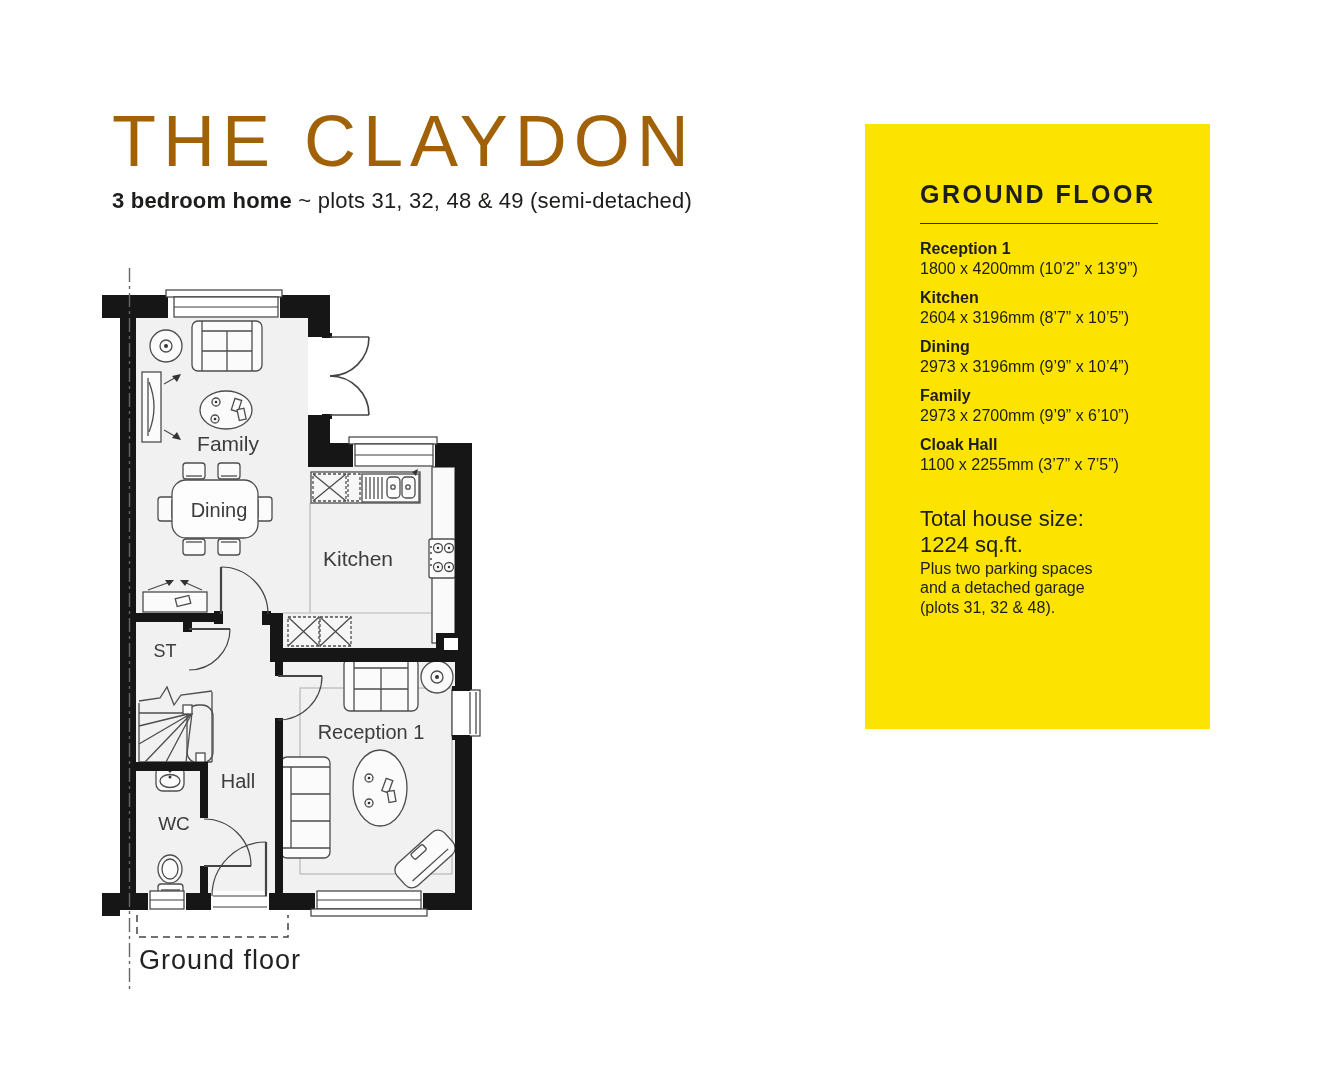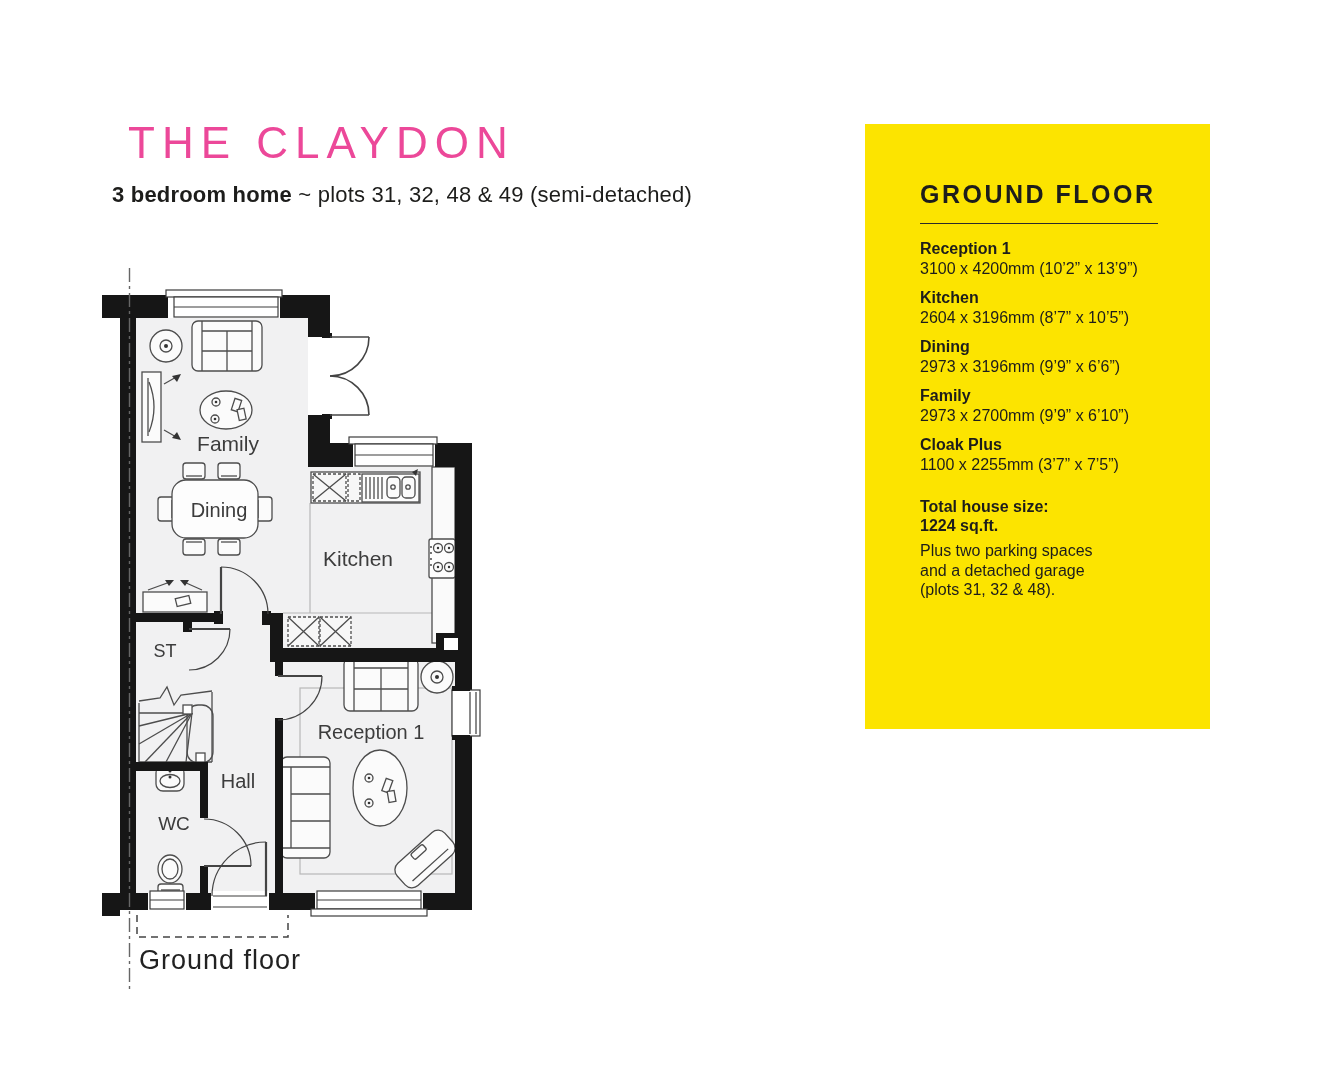--- a/index.html
+++ b/index.html
@@ -3,43 +3,43 @@
 <meta charset="utf-8">
 <style>
   html,body{margin:0;padding:0;}
   body{
     width:1324px;height:1080px;position:relative;background:#ffffff;
     font-family:"Liberation Sans","DejaVu Sans",sans-serif;color:#1d1d1b;
     overflow:hidden;
   }
   .title-block{position:absolute;left:112px;top:104px;}
   .main-title{
-    margin:16px;font-size:44px;font-weight:300;letter-spacing:7px;
-    color:#ec4899;line-height:1.05;
+    margin:0;font-size:72px;font-weight:300;letter-spacing:7px;
+    color:#a16207;line-height:1.05;
   }
   .subtitle{margin-top:8px;font-size:22px;color:#1d1d1b;letter-spacing:0.2px;}
   .subtitle .bold{font-weight:bold;}
 
   .plan-svg{position:absolute;left:0;top:0;}
 
   .panel{
     position:absolute;left:865px;top:124px;width:345px;height:605px;
     box-sizing:border-box;padding:56px 38px 0 55px;
   }
   .panel-heading{
     font-size:25px;font-weight:600;letter-spacing:2.5px;color:#1d1d1b;margin:0;
   }
   .panel-rule{
     border:none;border-top:1.6px solid #2a2a2a;width:238px;margin:14px 0 15px 0;
   }
   .room-item{margin-bottom:9px;line-height:1.25;}
   .room-name{font-size:16px;font-weight:bold;}
   .room-dims{font-size:16px;}
-  .total-block{margin-top:22px;font-size:16px;font-weight:bold;line-height:1.2;}
-  .panel-note{margin-top:6px;font-size:16px;line-height:1.22;max-width:192px;}
+  .total-block{margin-top:31px;font-size:22px;font-weight:normal;line-height:1.2;}
+  .panel-note{margin-top:0;font-size:16px;line-height:1.22;max-width:192px;}
 </style>
 </head>
 <body>
 
 <div class="title-block">
   <h1 class="main-title">THE CLAYDON</h1>
   <div class="subtitle">
     <span class="bold">3 bedroom home</span><span> ~ plots 31, 32, 48 &amp; 49 (semi-detached)</span>
   </div>
 </div>
@@ -351,36 +351,36 @@
     <text x="220" y="969" font-size="27" fill="#222" font-weight="500" letter-spacing="1">Ground floor</text>
   </g>
 </svg>
 
 <div class="panel" style="background:#FCE400">
   <h2 class="panel-heading">GROUND FLOOR</h2>
   <hr class="panel-rule">
 
   <div class="room-item">
     <div class="room-name">Reception 1</div>
-    <div class="room-dims">3100 x 4200mm (10’2” x 13’9”)</div>
+    <div class="room-dims">1800 x 4200mm (10’2” x 13’9”)</div>
   </div>
   <div class="room-item">
     <div class="room-name">Kitchen</div>
     <div class="room-dims">2604 x 3196mm (8’7” x 10’5”)</div>
   </div>
   <div class="room-item">
     <div class="room-name">Dining</div>
-    <div class="room-dims">2973 x 3196mm (9’9” x 6’6”)</div>
+    <div class="room-dims">2973 x 3196mm (9’9” x 10’4”)</div>
   </div>
   <div class="room-item">
     <div class="room-name">Family</div>
     <div class="room-dims">2973 x 2700mm (9’9” x 6’10”)</div>
   </div>
   <div class="room-item">
-    <div class="room-name">Cloak Plus</div>
+    <div class="room-name">Cloak Hall</div>
     <div class="room-dims">1100 x 2255mm (3’7” x 7’5”)</div>
   </div>
 
   <div class="total-block">
     <div>Total house size:</div>
     <div>1224 sq.ft.</div>
   </div>
 
   <div class="panel-note">Plus two parking spaces and a detached garage (plots 31, 32 &amp; 48).</div>
 </div>

